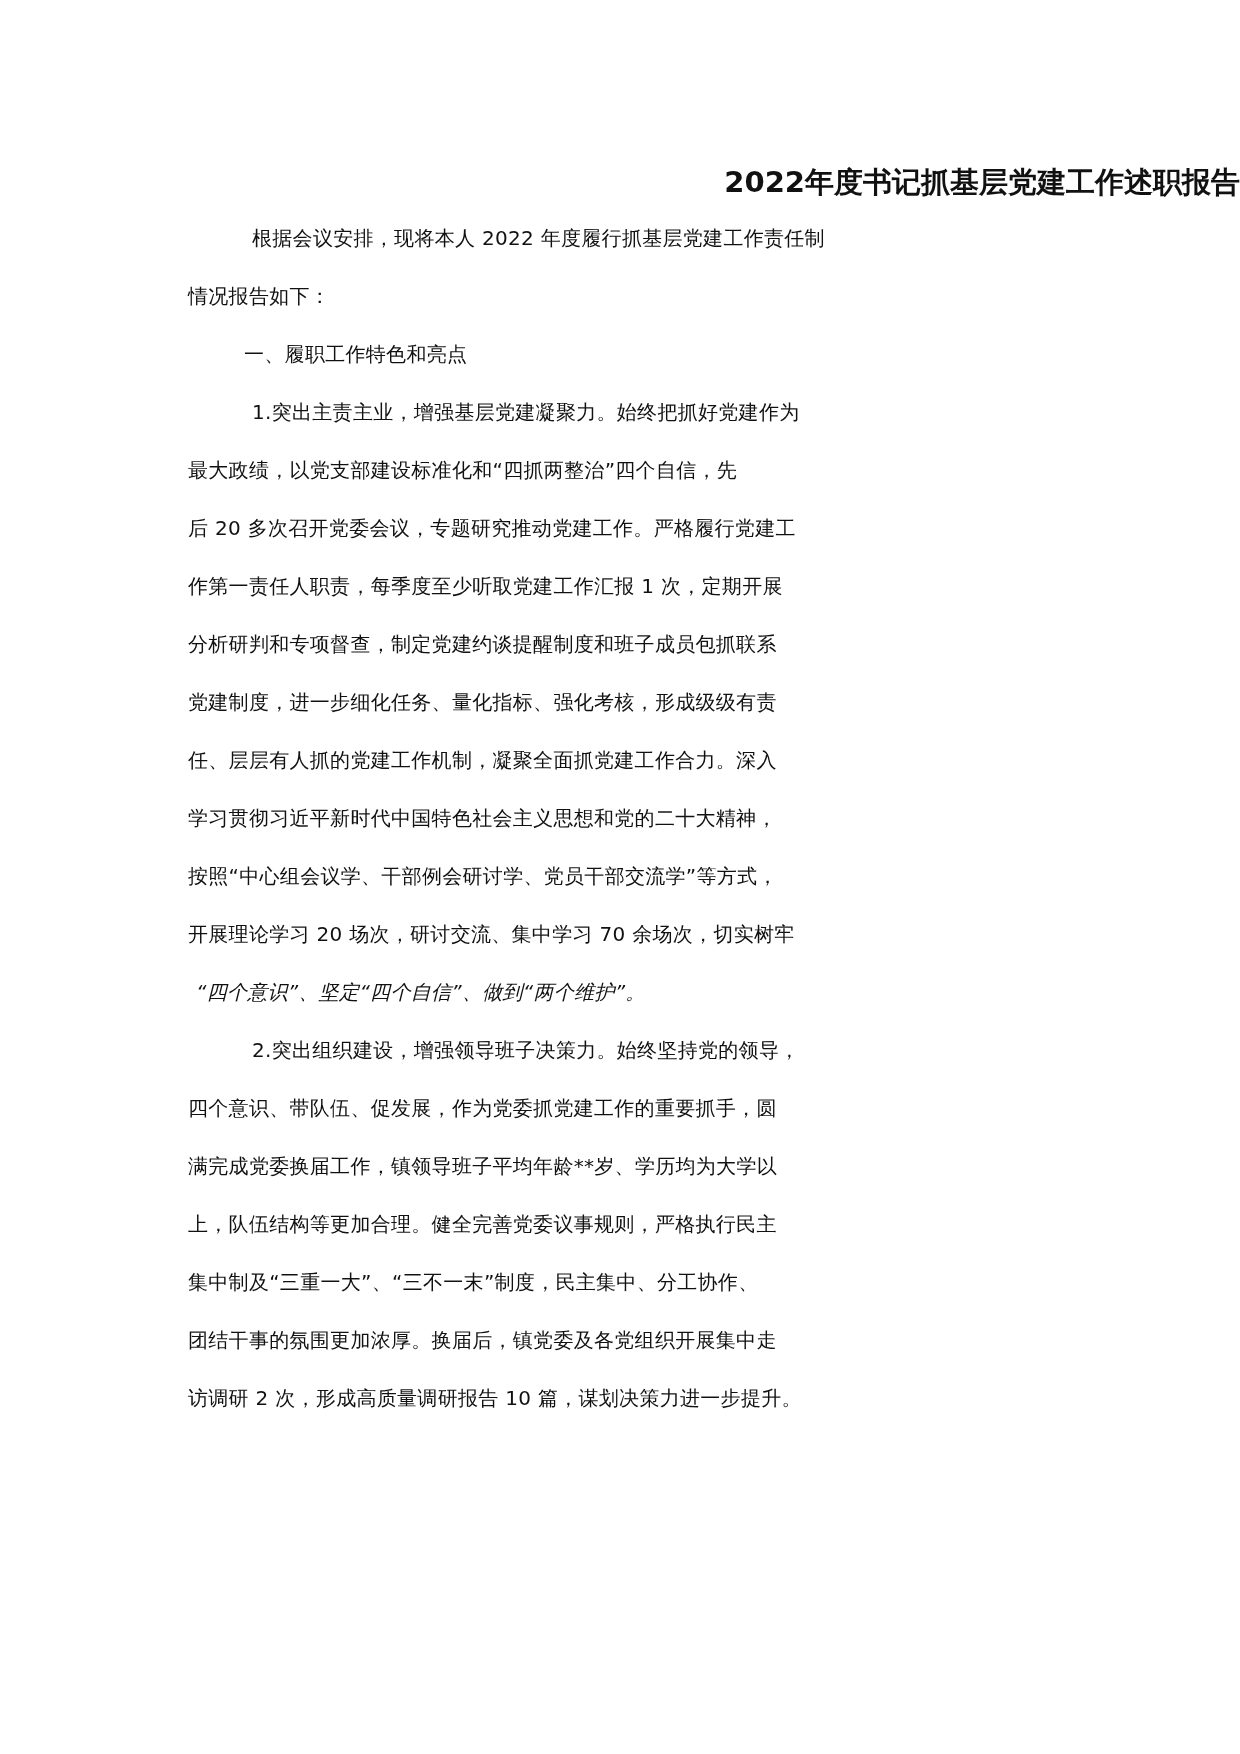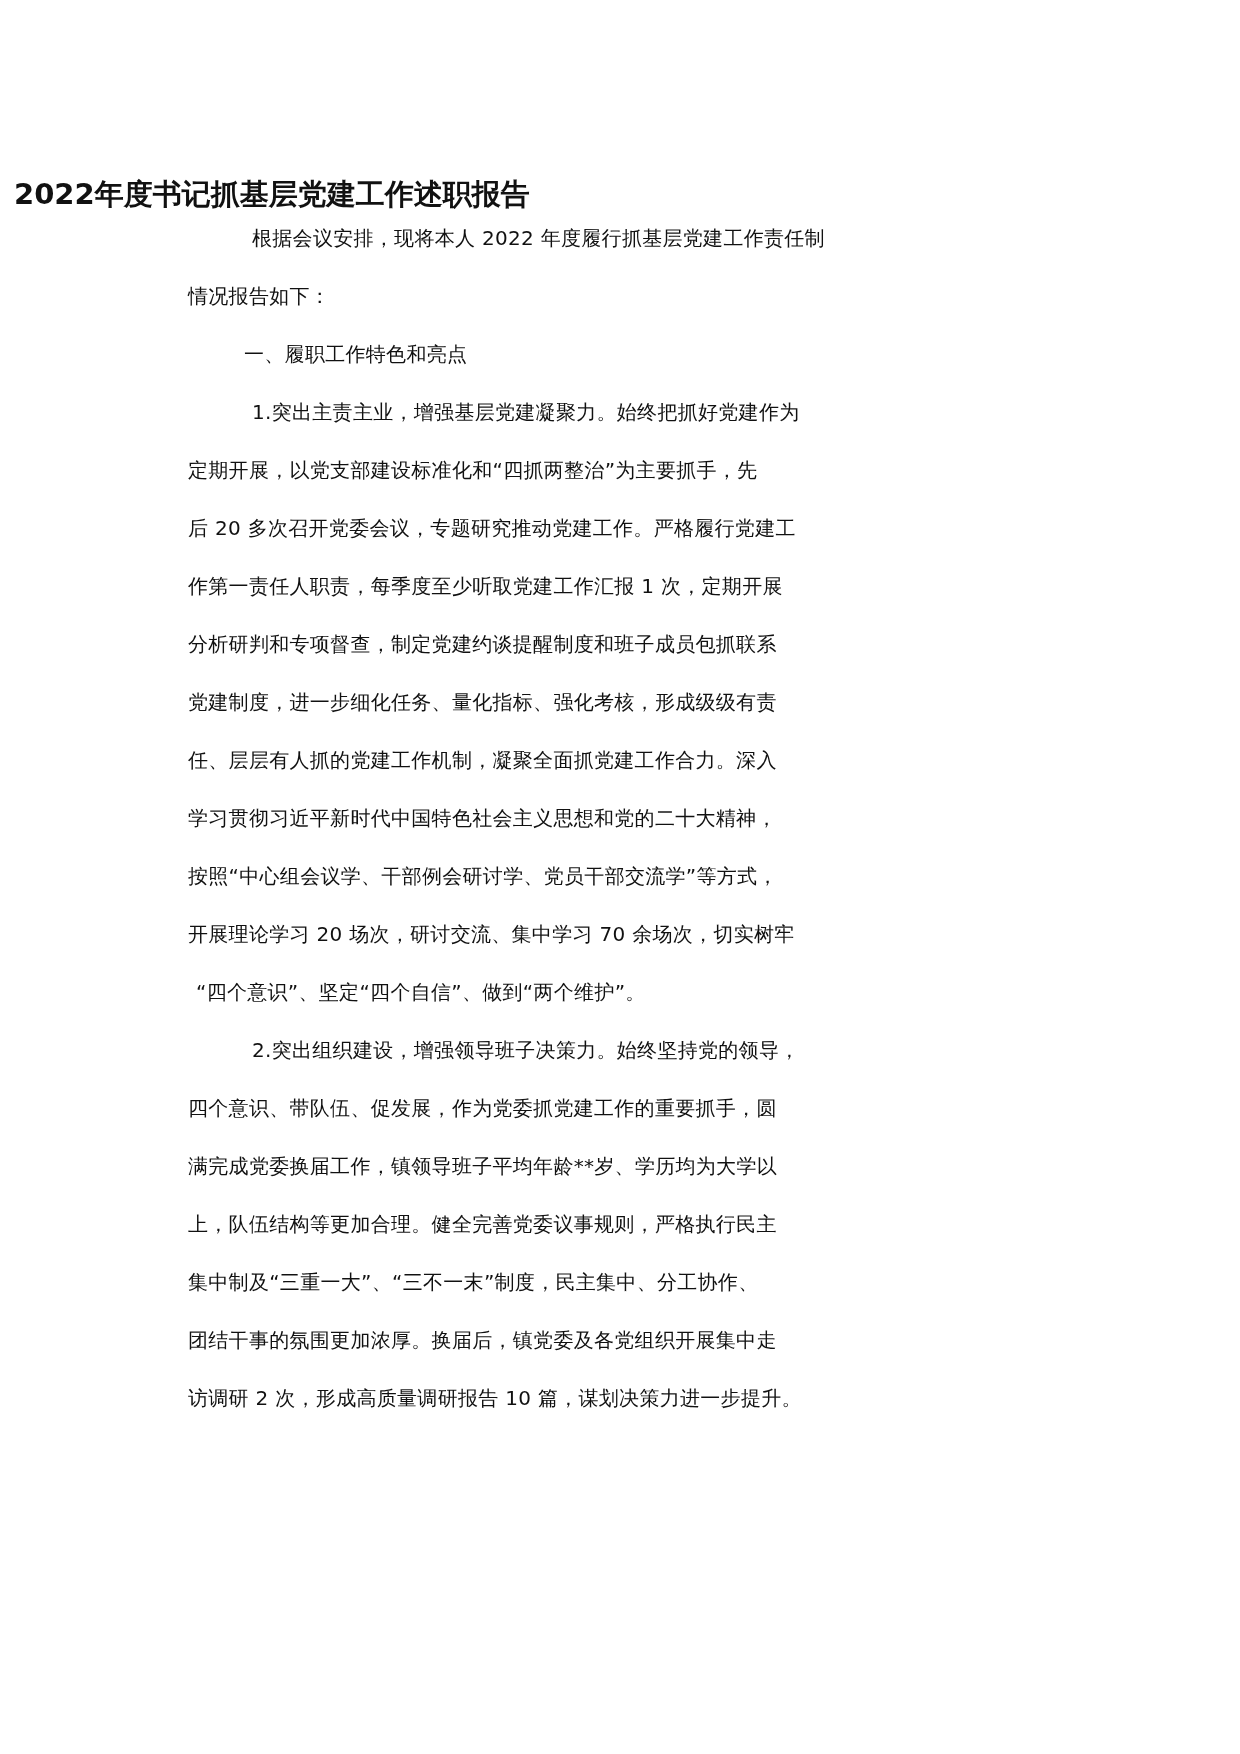--- a/index.html
+++ b/index.html
@@ -20,58 +20,56 @@
     left: 0; top: 0;
     width: 1240px;
     height: 1754px;
     background: #ffffff;
   }
   .title {
     position: absolute;
     top: 162px;
     left: 0;
     width: 1240px;
-    text-align: left;
+    text-align: right;
     font-size: 29px;
     font-weight: bold;
     line-height: 40px;
     letter-spacing: 0px;
-    padding-left: 14px;
     box-sizing: border-box;
-    margin-top: 12px;
   }
   .body-text {
     position: absolute;
     top: 216px;
     left: 188px;
     width: 900px;
   }
   .line {
     height: 58px;
     line-height: 44px;
     font-size: 20px;
     white-space: nowrap;
     letter-spacing: 0.3px;
   }
   .indent-first { padding-left: 64px; }
   .indent-heading { padding-left: 56px; }
-  .indent-quote { padding-left: 8px; }
+  .indent-quote { padding-left: 8px; font-style: italic; }
 </style>
 </head>
 <body>
 
 <div class="page">
   <div class="title">2022年度书记抓基层党建工作述职报告</div>
 
   <div class="body-text">
     <div class="line indent-first">根据会议安排，现将本人 2022 年度履行抓基层党建工作责任制</div>
     <div class="line">情况报告如下：</div>
     <div class="line indent-heading">一、履职工作特色和亮点</div>
     <div class="line indent-first">1.突出主责主业，增强基层党建凝聚力。始终把抓好党建作为</div>
-    <div class="line">定期开展，以党支部建设标准化和“四抓两整治”为主要抓手，先</div>
+    <div class="line">最大政绩，以党支部建设标准化和“四抓两整治”四个自信，先</div>
     <div class="line">后 20 多次召开党委会议，专题研究推动党建工作。严格履行党建工</div>
     <div class="line">作第一责任人职责，每季度至少听取党建工作汇报 1 次，定期开展</div>
     <div class="line">分析研判和专项督查，制定党建约谈提醒制度和班子成员包抓联系</div>
     <div class="line">党建制度，进一步细化任务、量化指标、强化考核，形成级级有责</div>
     <div class="line">任、层层有人抓的党建工作机制，凝聚全面抓党建工作合力。深入</div>
     <div class="line">学习贯彻习近平新时代中国特色社会主义思想和党的二十大精神，</div>
     <div class="line">按照“中心组会议学、干部例会研讨学、党员干部交流学”等方式，</div>
     <div class="line">开展理论学习 20 场次，研讨交流、集中学习 70 余场次，切实树牢</div>
     <div class="line indent-quote">“四个意识”、坚定“四个自信”、做到“两个维护”。</div>
     <div class="line indent-first">2.突出组织建设，增强领导班子决策力。始终坚持党的领导，</div>

